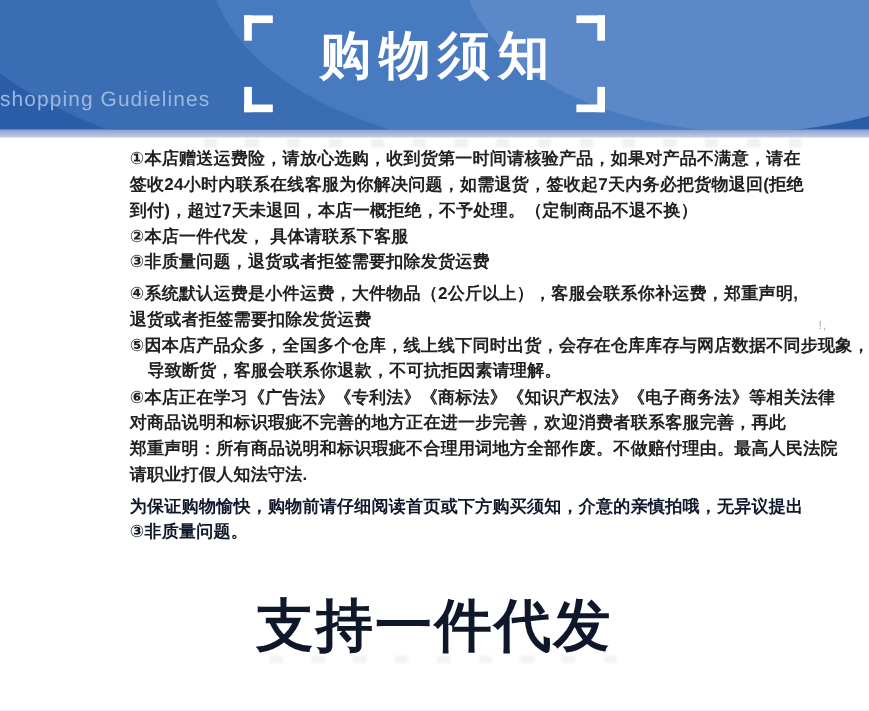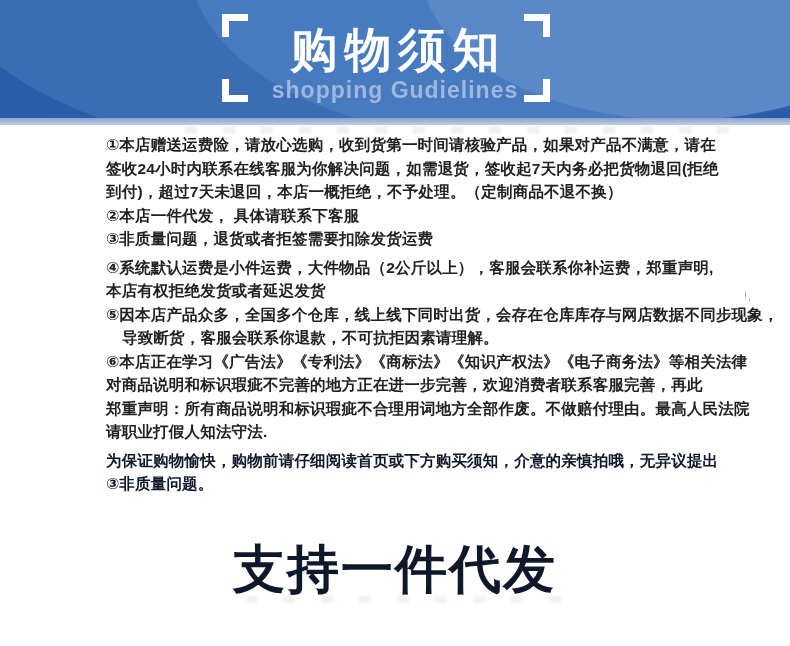--- a/index.html
+++ b/index.html
@@ -27,39 +27,39 @@
   .corner.tr { right:0; top:0;    border-right:7px solid #fff; border-top:7px solid #fff; }
   .corner.bl { left:0;  bottom:0; border-left:7px solid #fff; border-bottom:7px solid #fff; }
   .corner.br { right:0; bottom:0; border-right:7px solid #fff; border-bottom:7px solid #fff; }
 
   .banner-title {
     position:absolute; left:0; top:24px; width:100%; text-align:center;
     color:#ffffff; font-size:47px; font-weight:bold; letter-spacing:7px;
     line-height:52px; text-indent:7px;
   }
   .banner-subtitle {
-    position:absolute; left:0; top:80px; width:100%; text-align:center;
-    color:#9db7de; font-size:23px; letter-spacing:1px; line-height:21px;font-weight:bold;
+    position:absolute; left:0; top:80px; width:100%; 
+    color:#9db7de; font-size:19px; letter-spacing:1px; line-height:21px;
   }
 
   .strip {
     position:absolute; left:0; top:118px; width:790px; height:7px;
     background:linear-gradient(#89a2cd,#c3cee7);
   }
 
   
   .ghost-row {
     position:absolute; height:8px; opacity:.35; filter:blur(1px);
     background:repeating-linear-gradient(90deg, rgba(140,140,140,.35) 0 12px, transparent 12px 38px);
   }
   .ghost-top    { left:185px; top:126px; width:555px; }
   .ghost-bottom { left:245px; top:596px; width:320px; height:7px; opacity:.3; }
 
   
-  .content { position:absolute; left:106px; top:133px; width:640px; color:#212121; }
+  .content { position:absolute; left:118px; top:133px; width:640px; color:#212121; }
   .line {
     height:23.5px; line-height:23.5px; font-size:15.5px; font-weight:600;
     white-space:nowrap; letter-spacing:0.2px;
   }
   .para { margin:0; }
   .para.gap-top { margin-top:5px; }
   .line.indent { padding-left:16px; }
   .para.warning .line { font-weight:800; color:#0f172a; }
 
   .artifact-mark {
@@ -109,21 +109,21 @@
     <div class="para">
       <div class="line">②本店一件代发， 具体请联系下客服</div>
     </div>
 
     <div class="para">
       <div class="line">③非质量问题，退货或者拒签需要扣除发货运费</div>
     </div>
 
     <div class="para gap-top">
       <div class="line">④系统默认运费是小件运费，大件物品（2公斤以上），客服会联系你补运费，郑重声明,</div>
-      <div class="line">本店有权拒绝发货或者延迟发货</div>
+      <div class="line">退货或者拒签需要扣除发货运费</div>
     </div>
 
     <div class="para">
       <div class="line">⑤因本店产品众多，全国多个仓库，线上线下同时出货，会存在仓库库存与网店数据不同步现象，</div>
       <div class="line indent">导致断货，客服会联系你退款，不可抗拒因素请理解。</div>
     </div>
 
     <div class="para">
       <div class="line">⑥本店正在学习《广告法》《专利法》《商标法》《知识产权法》《电子商务法》等相关法律</div>
       <div class="line">对商品说明和标识瑕疵不完善的地方正在进一步完善，欢迎消费者联系客服完善，再此</div>

